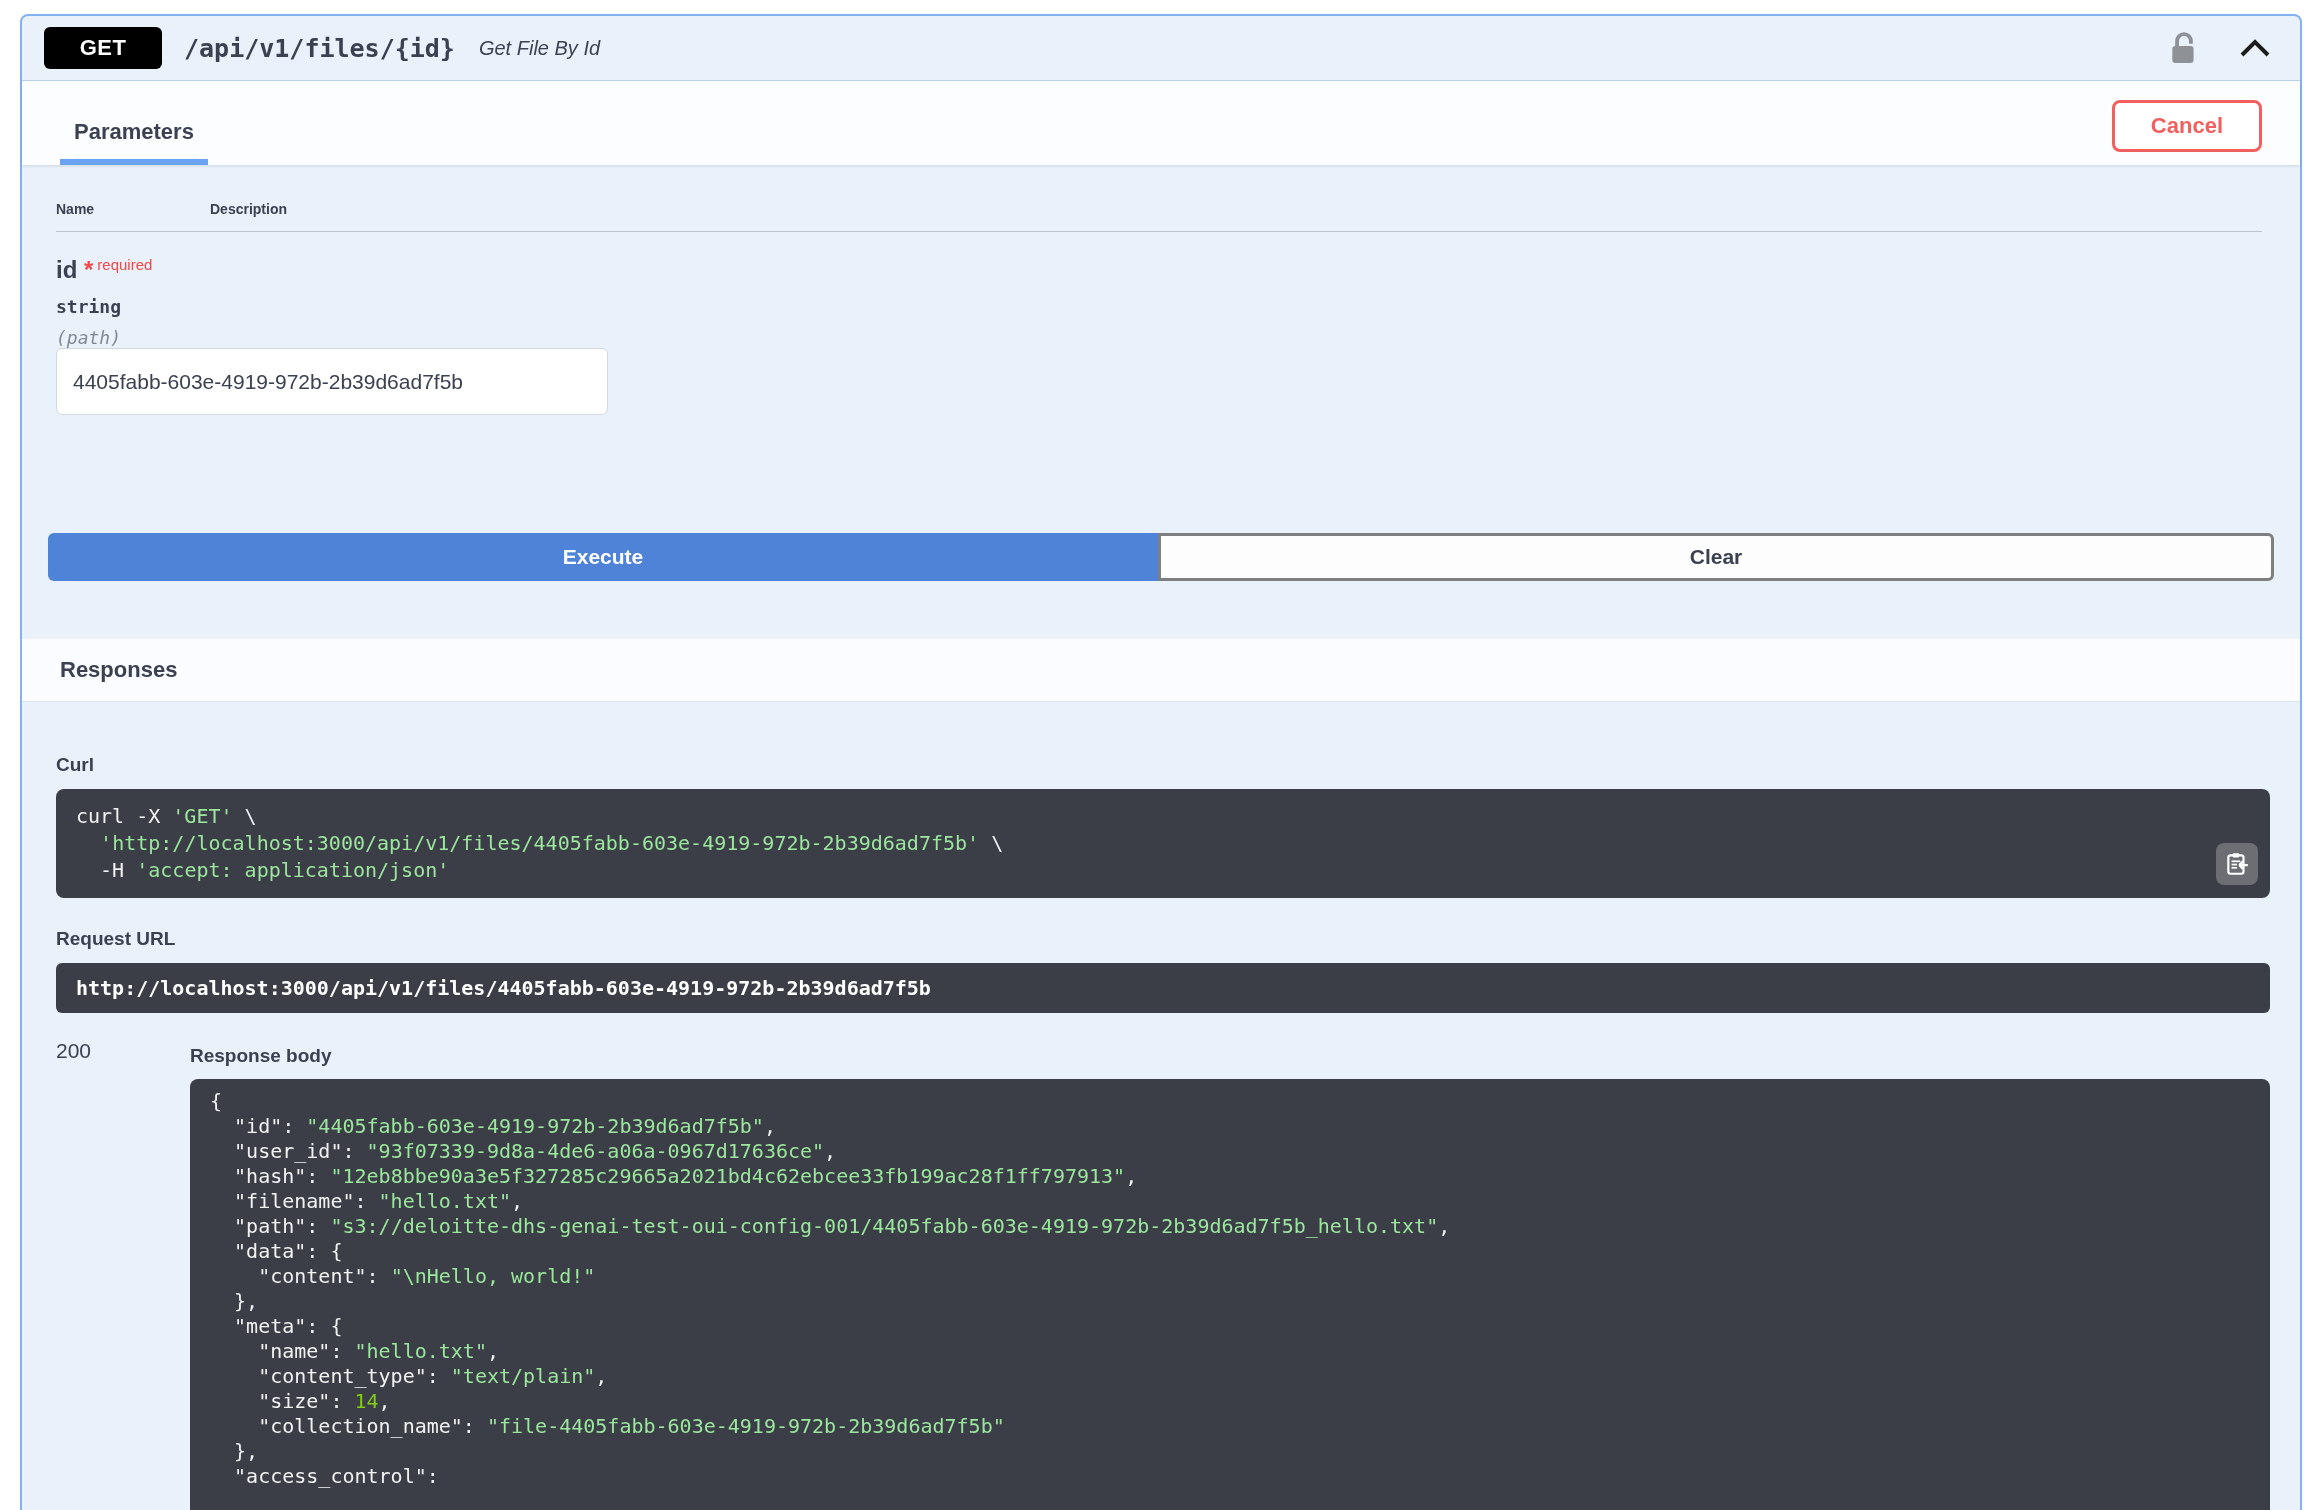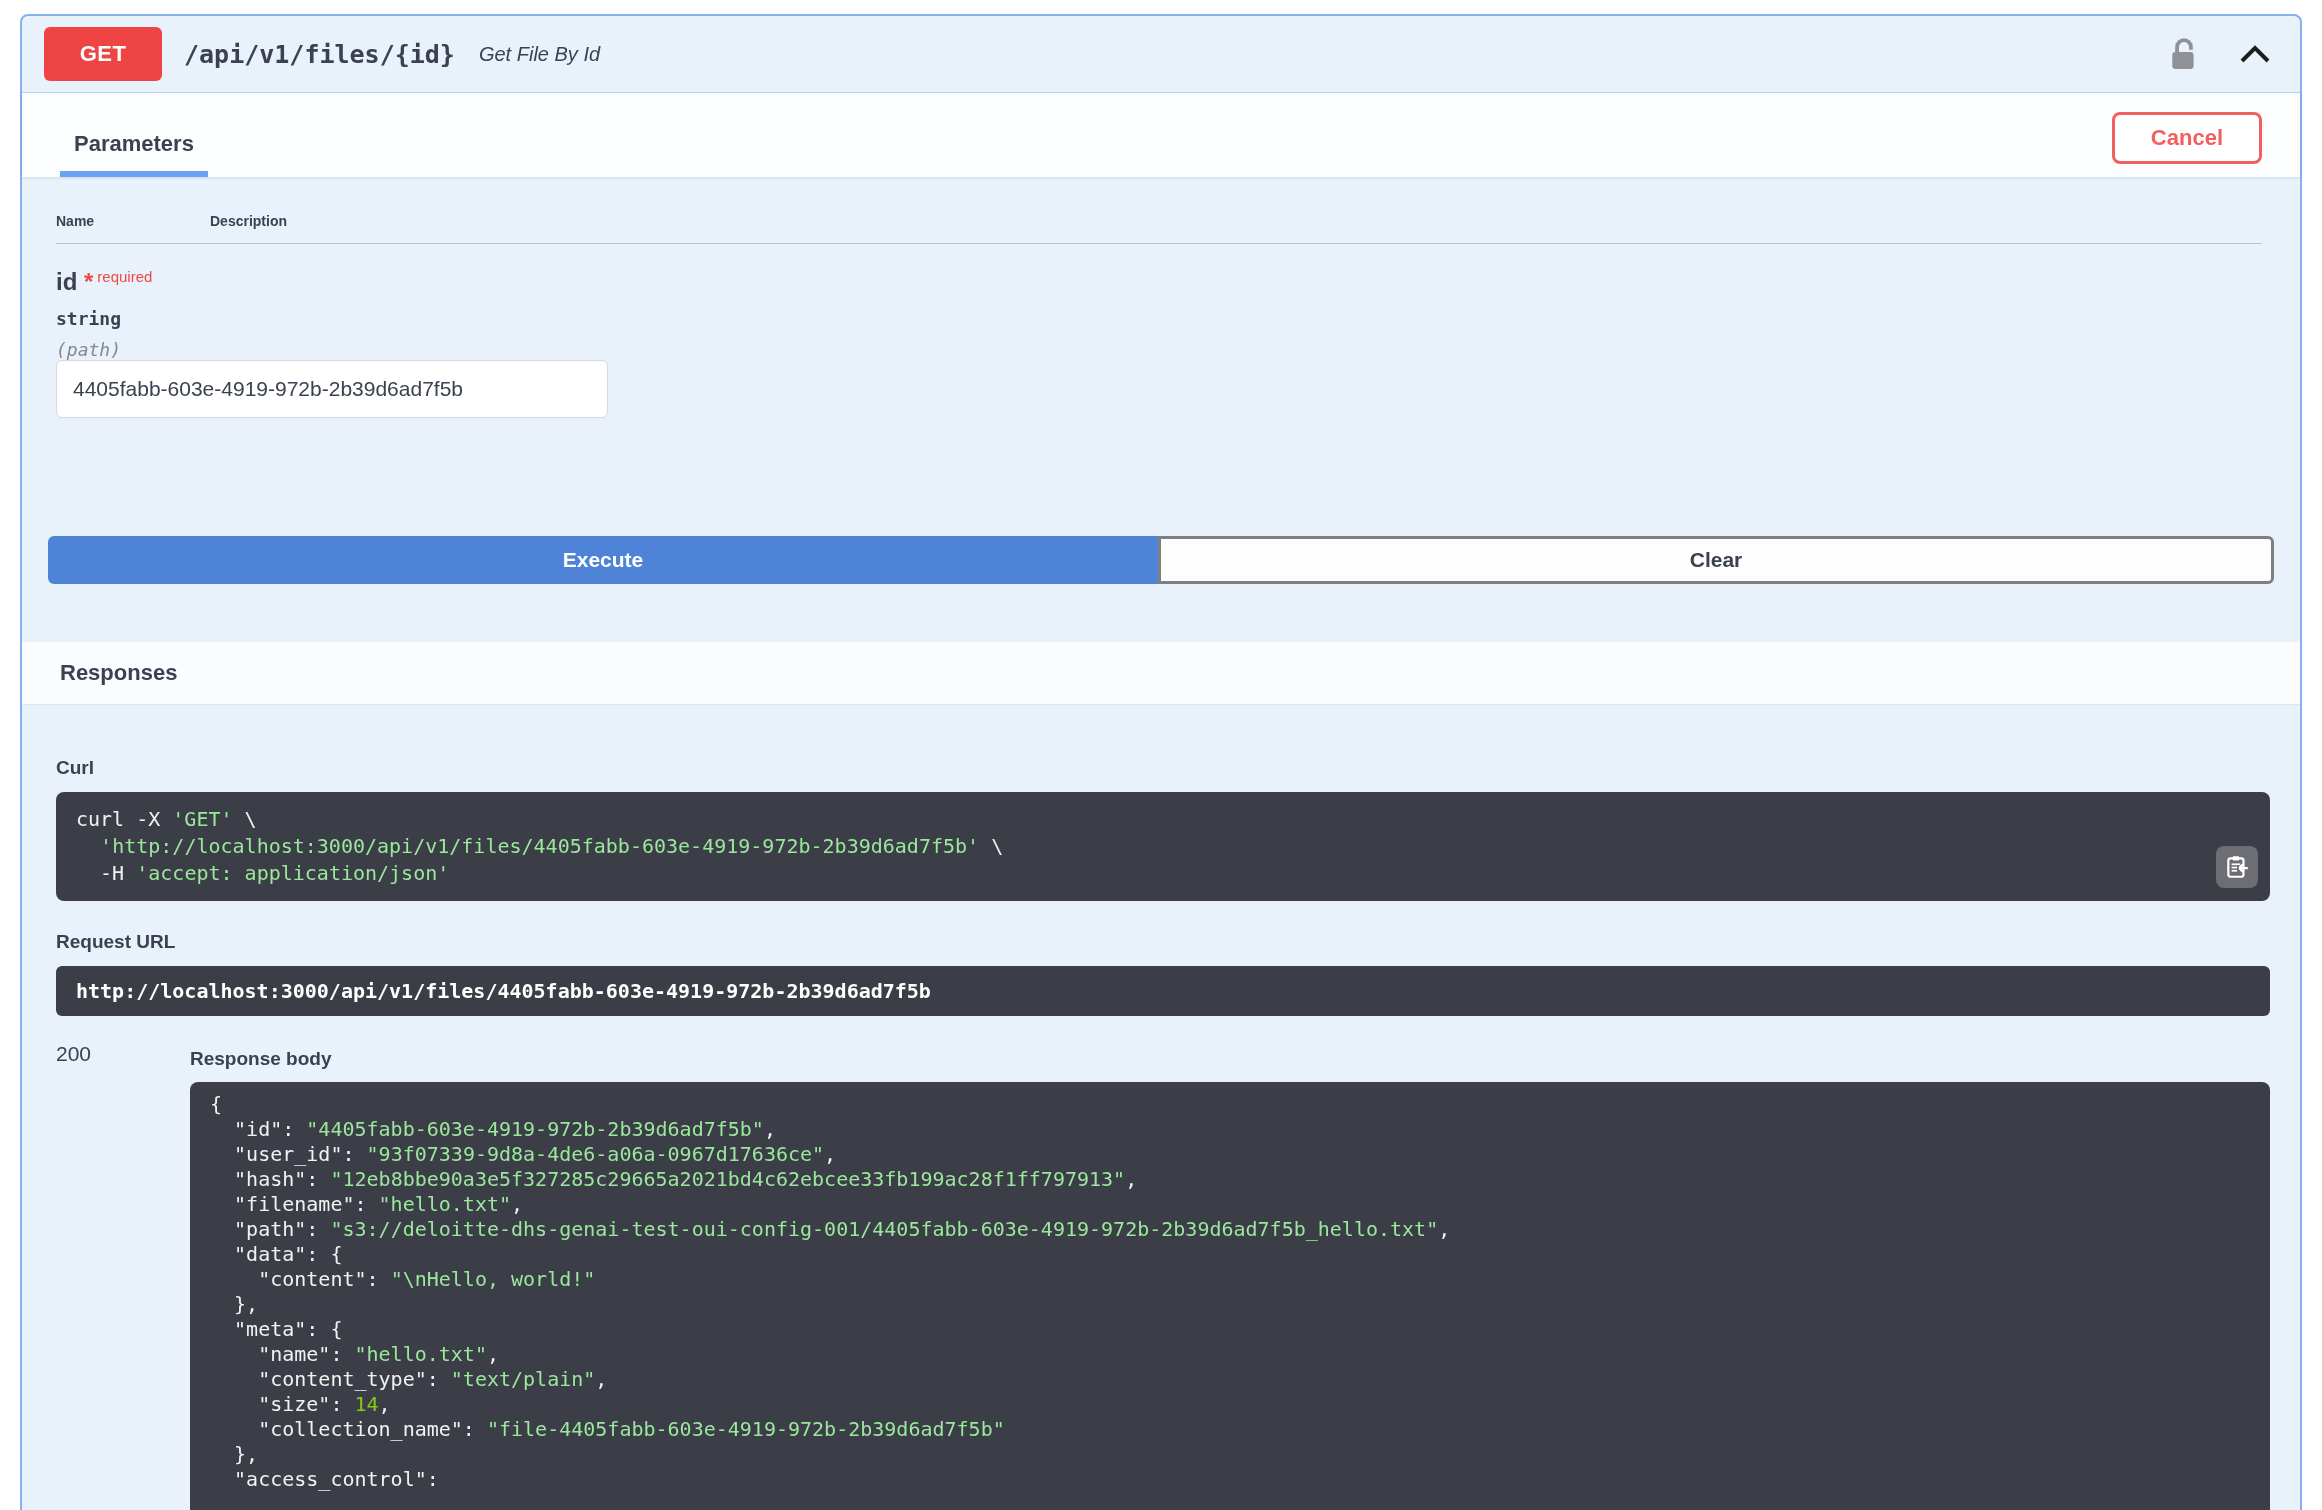--- a/index.html
+++ b/index.html
@@ -19,22 +19,22 @@
     box-sizing:border-box;
   }
 
   
   .summary{
     display:flex;align-items:center;gap:22px;
     padding:11px 22px;
     border-bottom:1px solid #bcd5f5;
   }
   .method-badge{
-    background:#ef4444;color:#fff;font-weight:bold;font-size:22px;
-    width:118px;text-align:center;padding:14px 0;border-radius:6px;
+    background:#000000;color:#fff;font-weight:bold;font-size:22px;
+    width:118px;text-align:center;padding:8px 0;border-radius:6px;
     letter-spacing:.5px;
   }
   .endpoint-path{font-family:"DejaVu Sans Mono", monospace;font-weight:bold;font-size:25px;color:#3b4151;}
   .endpoint-summary{font-size:20px;color:#3b4151;margin-left:2px;font-style:italic;}
   .summary-spacer{flex:1;}
   .icon-btn{display:flex;align-items:center;justify-content:center;background:none;border:none;padding:0;cursor:pointer;}
 
   
   .sec-header{
     display:flex;justify-content:space-between;align-items:center;
@@ -62,21 +62,21 @@
     padding:0 0 14px 0;border-bottom:1px solid rgba(59,65,81,.25);}
   .col-name{width:154px;}
   .col-desc{flex:1;}
   .param-row{display:flex;padding-top:24px;flex-direction:column;}
   .param-name-line{font-size:24px;font-weight:bold;color:#3b4151;}
   .req-star{color:#f04848;font-size:24px;font-weight:bold;}
   .req-label{color:#f04848;font-size:15px;font-weight:normal;vertical-align:8px;margin-left:4px;}
   .param-type{font-family:"DejaVu Sans Mono", monospace;font-weight:bold;font-size:18px;margin-top:12px;}
   .param-loc{font-family:"DejaVu Sans Mono", monospace;font-style:italic;font-size:18px;color:#848991;margin-top:10px;}
   .param-input{
-    width:552px;height:58px;box-sizing:border-box;
+    width:552px;height:67px;box-sizing:border-box;
     border:1px solid #d4d9df;border-radius:6px;background:#fff;
     font-size:21px;color:#3b4151;padding:0 16px;
     font-family:"Liberation Sans", sans-serif;
   }
 
   
   .execute-row{display:flex;margin:118px 26px 0 26px;height:48px;}
   .execute-btn{
     flex:1;background:#4f83d8;color:#fff;font-weight:bold;font-size:21px;
     border:none;border-radius:6px 0 0 6px;cursor:pointer;

